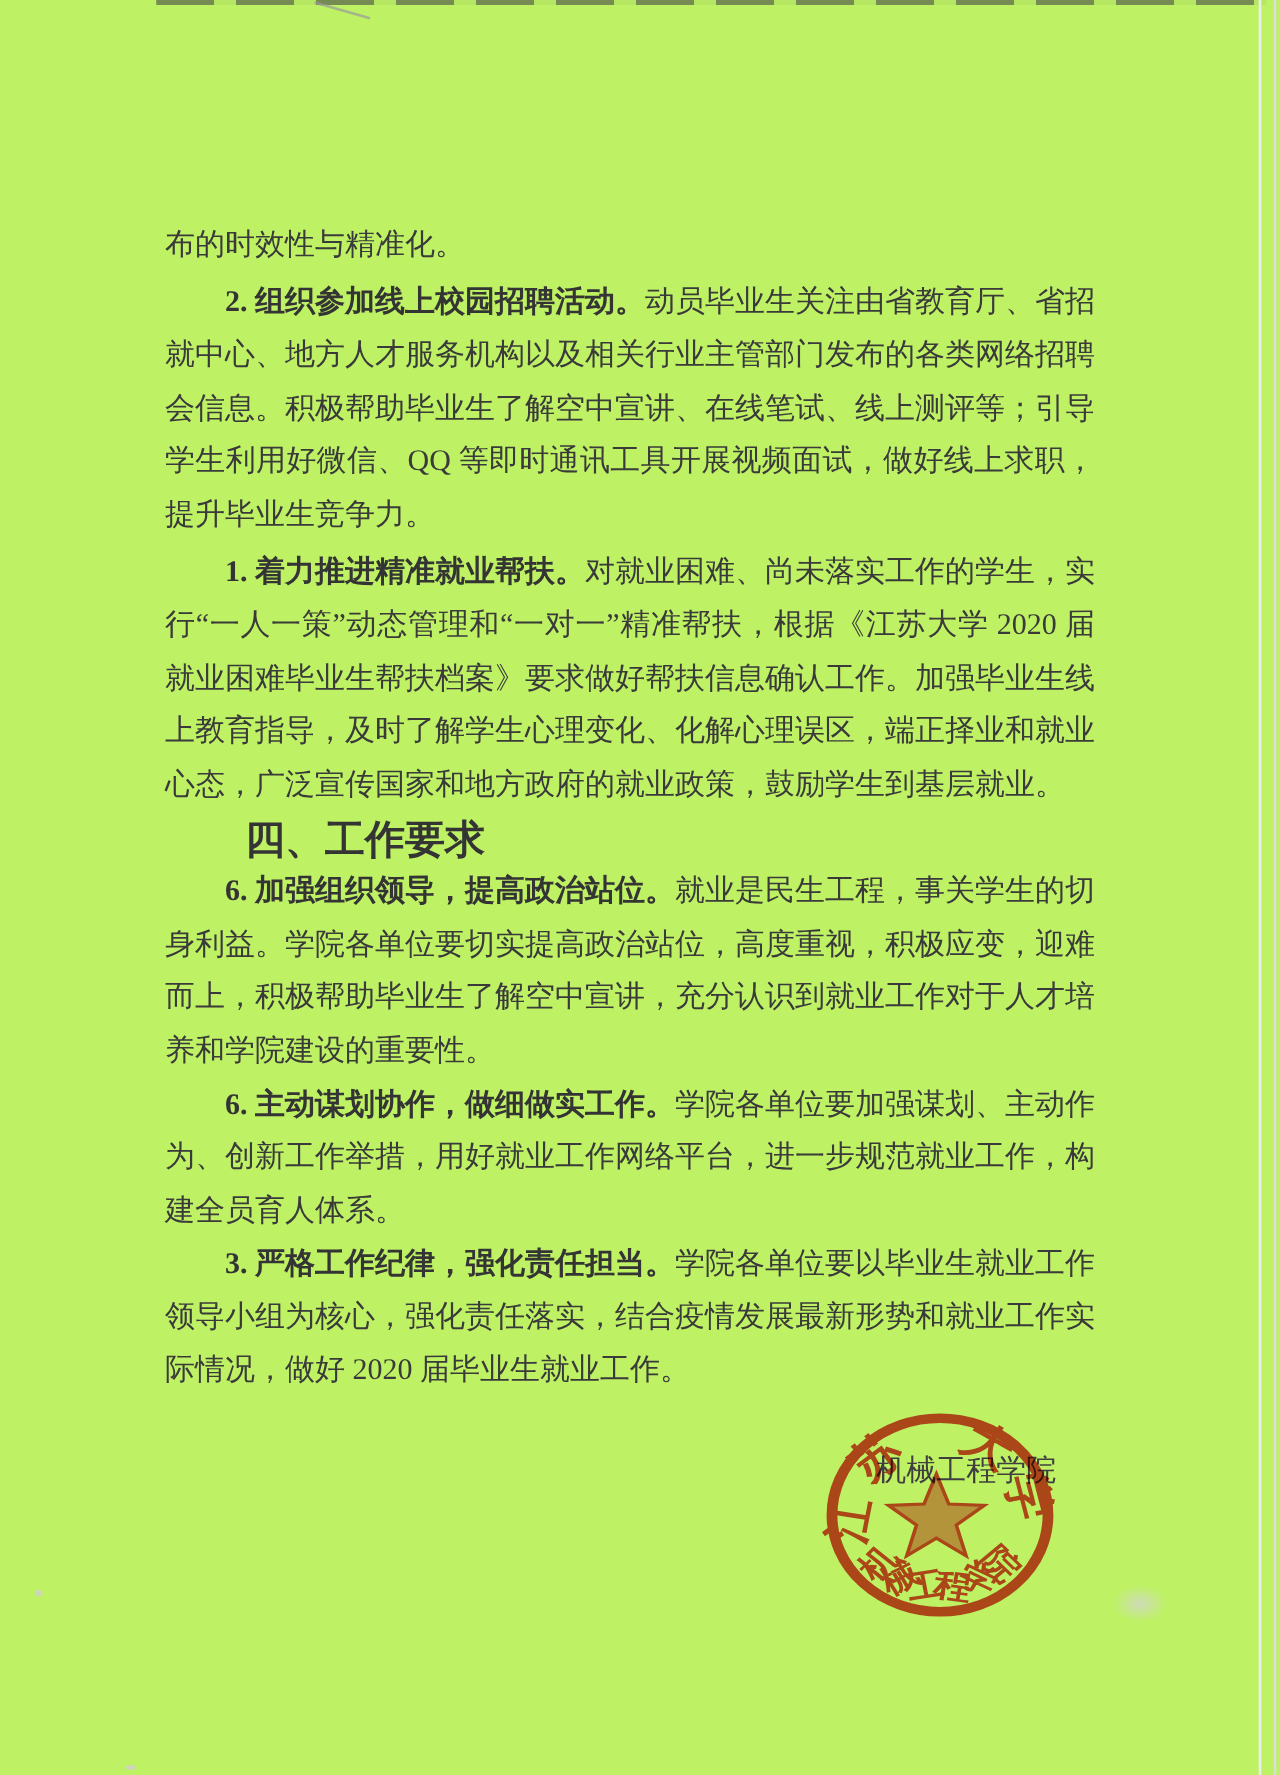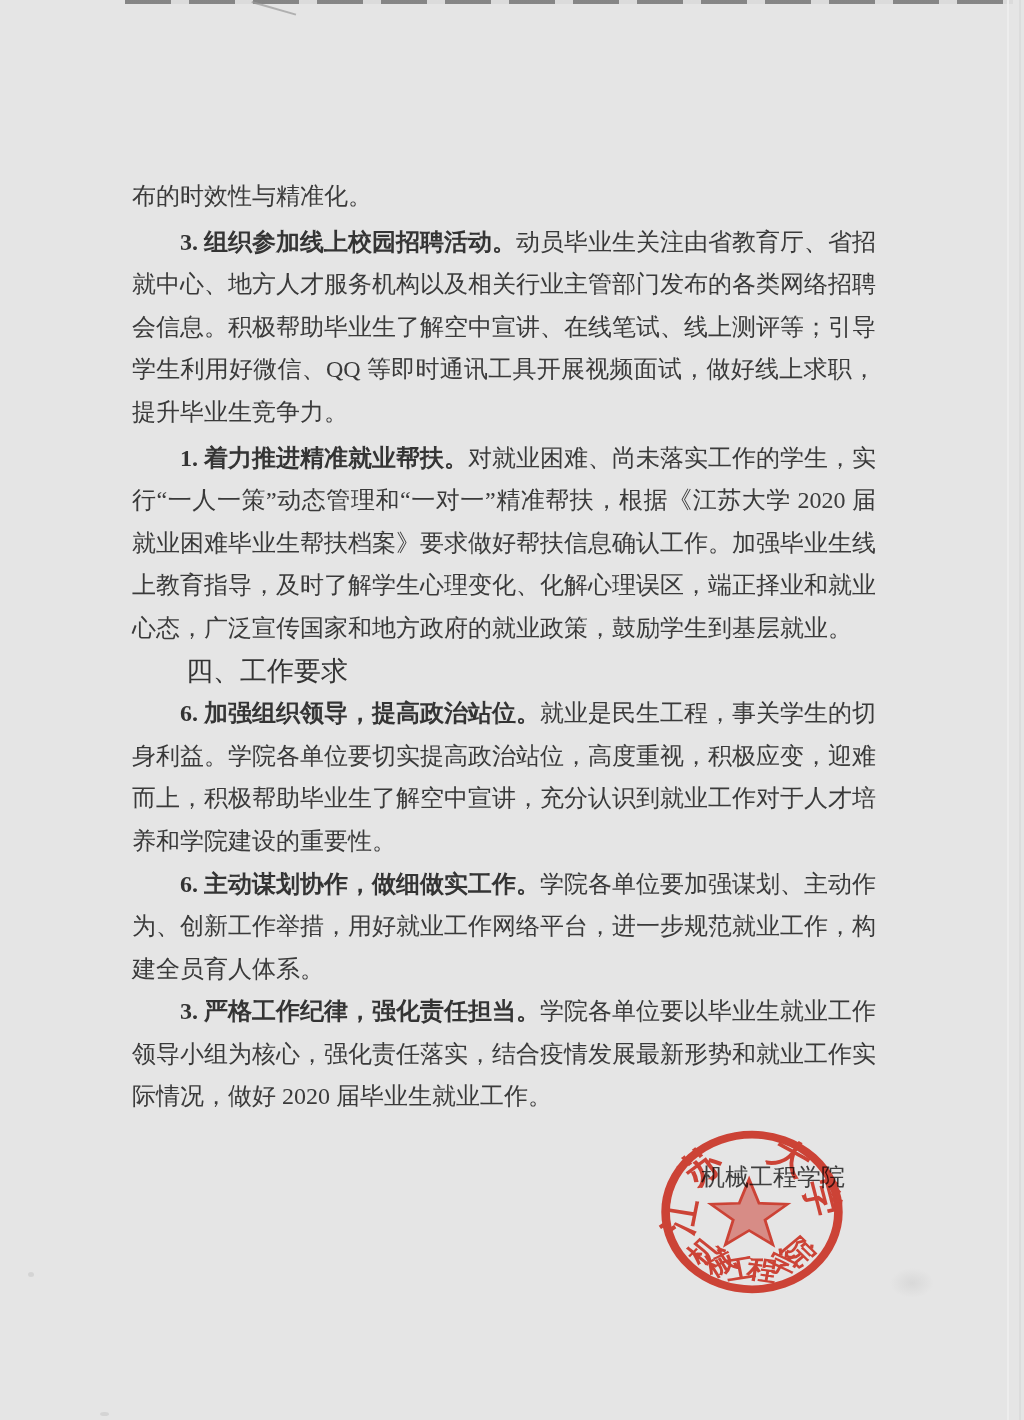--- a/index.html
+++ b/index.html
@@ -1,20 +1,20 @@
 <!DOCTYPE html>
 <html><head>
 <meta charset="utf-8">
 <style>
   html,body{margin:0;padding:0;background:#9a9a9a;}
   .page{
     position:relative;
     width:1024px;height:1420px;
     margin:0 auto;
-    background:#e5e5e5;
+    background:#bef264;
     font-family:"Liberation Serif","DejaVu Serif",serif;
     color:#3a3a3a;
     overflow:hidden;
   }
   
   .top-edge-line{
     position:absolute;left:125px;top:0;width:888px;height:4px;
     background:repeating-linear-gradient(to right,
       rgba(70,70,70,.75) 0 46px, rgba(70,70,70,.08) 46px 64px);
     opacity:.8;
@@ -48,21 +48,21 @@
     font-size:24px;line-height:42.6px;
     text-align:justify;text-justify:inter-character;
     color:#3a3a3a;
   }
   .doc-body p{margin:0;text-indent:2em;}
   .doc-body p.continuation{text-indent:0;}
   .doc-body p.spaced{margin-top:3px;}
   .doc-body .lead{font-weight:bold;color:#343434;}
   .section-heading{
     margin:21px 0 5px 0;text-indent:2em;
-    font-weight:normal;font-size:27px;color:#343434;
+    font-weight:bold;font-size:32px;color:#343434;
   }
   
   .signature{
     position:absolute;left:553px;top:1156px;width:440px;
     text-align:center;font-size:24px;line-height:43px;color:#3f3f3f;
   }
   
   .seal{
     position:absolute;left:656px;top:1126px;width:192px;height:172px;
     mix-blend-mode:multiply;opacity:.92;
@@ -82,21 +82,21 @@
   <div class="right-line-inner"></div>
   <div class="right-line-outer"></div>
   <div class="smudge"></div>
   <div class="speck s1"></div>
   <div class="speck s2"></div>
 
   <div class="doc-body">
 
     <p class="continuation">布的时效性与精准化。</p>
 
-    <p class="spaced"><span class="lead">3. 组织参加线上校园招聘活动。</span><span>动员毕业生关注由省教育厅、省招就中心、地方人才服务机构以及相关行业主管部门发布的各类网络招聘会信息。积极帮助毕业生了解空中宣讲、在线笔试、线上测评等；引导学生利用好微信、QQ 等即时通讯工具开展视频面试，做好线上求职，提升毕业生竞争力。</span></p>
+    <p class="spaced"><span class="lead">2. 组织参加线上校园招聘活动。</span><span>动员毕业生关注由省教育厅、省招就中心、地方人才服务机构以及相关行业主管部门发布的各类网络招聘会信息。积极帮助毕业生了解空中宣讲、在线笔试、线上测评等；引导学生利用好微信、QQ 等即时通讯工具开展视频面试，做好线上求职，提升毕业生竞争力。</span></p>
 
     <p class="spaced"><span class="lead">1. 着力推进精准就业帮扶。</span><span>对就业困难、尚未落实工作的学生，实行“一人一策”动态管理和“一对一”精准帮扶，根据《江苏大学 2020 届就业困难毕业生帮扶档案》要求做好帮扶信息确认工作。加强毕业生线上教育指导，及时了解学生心理变化、化解心理误区，端正择业和就业心态，广泛宣传国家和地方政府的就业政策，鼓励学生到基层就业。</span></p>
 
     <p class="section-heading">四、工作要求</p>
 
     <p><span class="lead">6. 加强组织领导，提高政治站位。</span><span>就业是民生工程，事关学生的切身利益。学院各单位要切实提高政治站位，高度重视，积极应变，迎难而上，积极帮助毕业生了解空中宣讲，充分认识到就业工作对于人才培养和学院建设的重要性。</span></p>
 
     <p><span class="lead">6. 主动谋划协作，做细做实工作。</span><span>学院各单位要加强谋划、主动作为、创新工作举措，用好就业工作网络平台，进一步规范就业工作，构建全员育人体系。</span></p>
 
     <p><span class="lead">3. 严格工作纪律，强化责任担当。</span><span>学院各单位要以毕业生就业工作领导小组为核心，强化责任落实，结合疫情发展最新形势和就业工作实际情况，做好 2020 届毕业生就业工作。</span></p>

